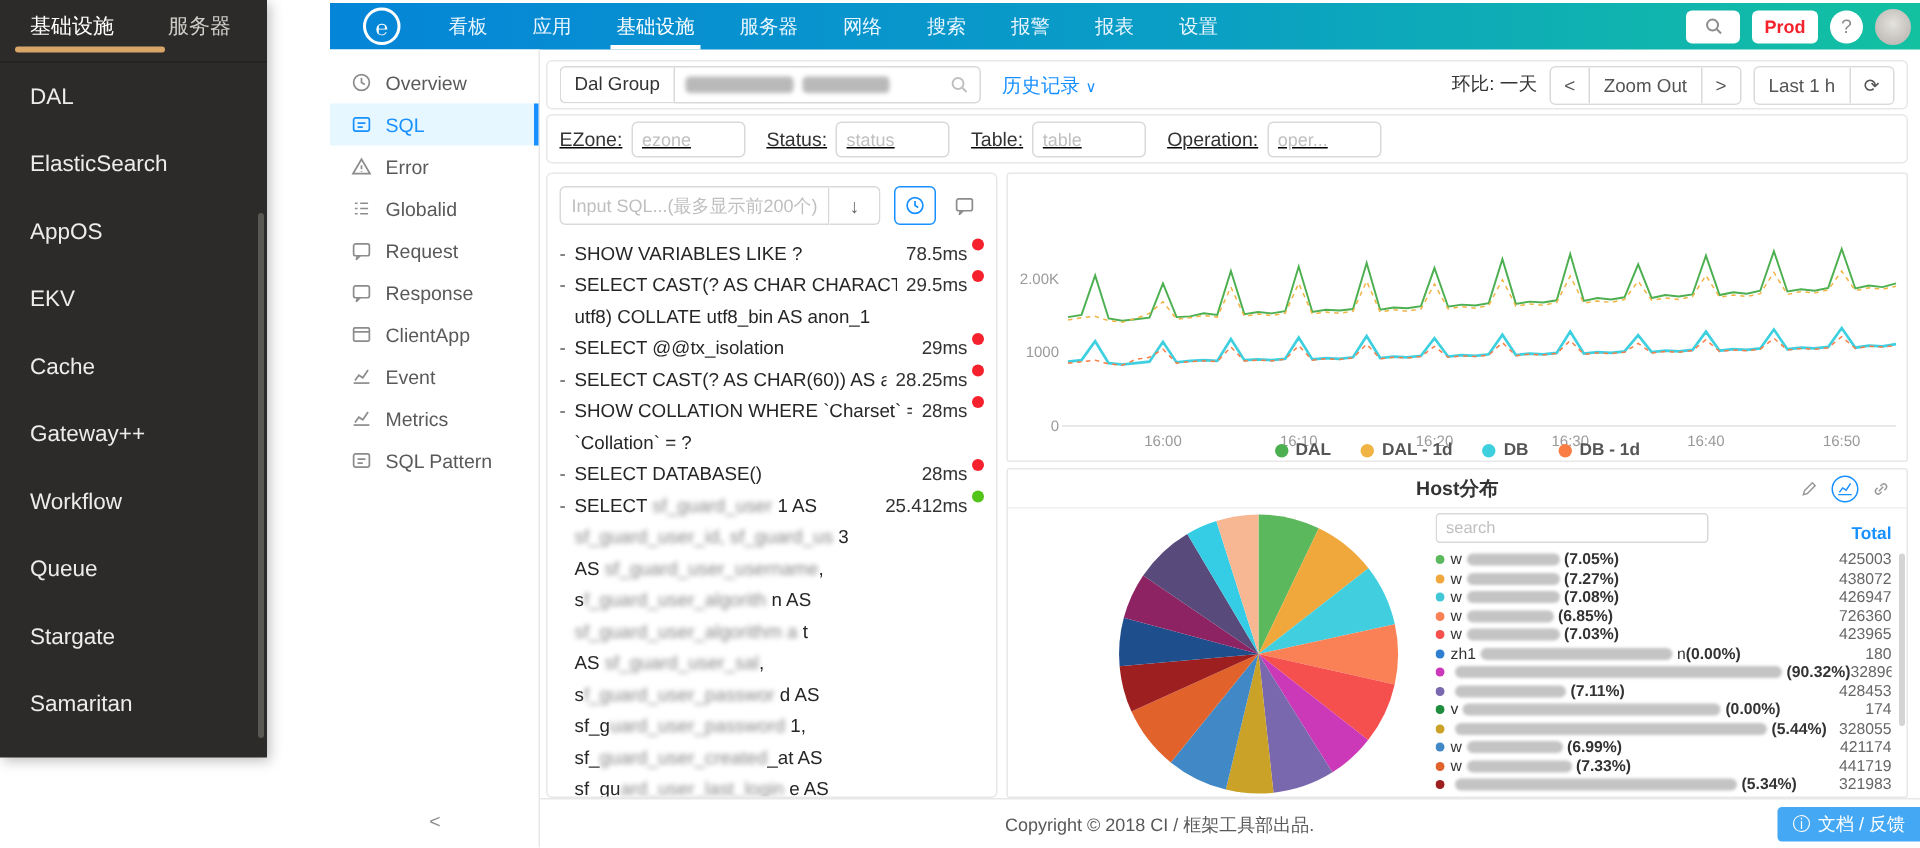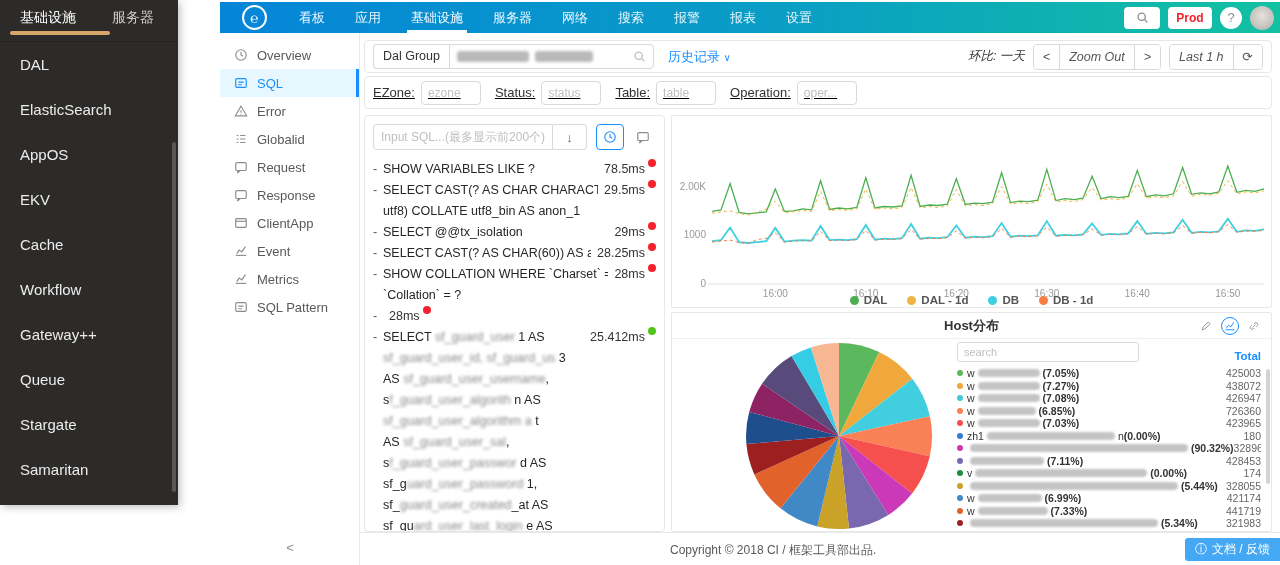--- a/index.html
+++ b/index.html
@@ -58,29 +58,29 @@
 .rowpanel { position:absolute; left:4px; right:8px; border:1px solid #e8e8e8; border-radius:4px;
             display:flex; align-items:center; padding:0 8px; background:#fff; }
 .panel-top { top:7px; height:33px; }
 .panel-filters { top:43px; height:33px; gap:14px;text-decoration:underline; }
 .group-addon { border:1px solid #d9d9d9; border-right:none; border-radius:4px 0 0 4px;
                height:25px; line-height:23px; padding:0 9px; font-size:12.5px; color:#333; }
 .group-input { border:1px solid #d9d9d9; border-radius:0 4px 4px 0; height:25px; width:205px;
                display:flex; align-items:center; padding:0 7px; gap:6px; }
 .blob { background:#b9b9b9; border-radius:3px; filter:blur(1.5px); height:11px; }
 .link { color:#1890ff; font-size:13px; margin-left:14px; cursor:pointer; white-space:nowrap; }
-.ctl-right { margin-left:auto; display:flex; align-items:center; gap:8px;font-style:italic; }
+.ctl-right { margin-left:auto; display:flex; align-items:center; gap:8px; }
 .ctl-label { font-size:12.5px; color:#333; white-space:nowrap; }
 .btn-group { display:flex; border:1px solid #d9d9d9; border-radius:4px; height:26px;
              overflow:hidden; }
 .btn-seg { padding:0 9px; font-size:12.5px; color:#555; line-height:24px; cursor:pointer;
            border-left:1px solid #d9d9d9; white-space:nowrap; background:#fff; }
 .btn-seg:first-child { border-left:none; }
 .flt-label { font-size:13px; color:#333; white-space:nowrap; }
-.flt-input { width:60px; height:24px; border:1px solid #d9d9d9; border-radius:4px;
+.flt-input { width:76px; height:24px; border:1px solid #d9d9d9; border-radius:4px;
              font-size:12px; padding:0 6px; color:#0f172a; margin-left:-8px; }
 .flt-input::placeholder, .sql-input::placeholder, .search-input::placeholder { color:#bfbfbf; }
 .cols { position:absolute; left:4px; right:8px; top:82px; bottom:33px; display:flex; gap:6px; }
 
 .sql-panel { width:301px; border:1px solid #e8e8e8; border-radius:4px; padding:8px;
              position:relative; overflow:hidden; }
 .sql-inputrow { display:flex; align-items:center; }
 .sql-input { flex:1; height:26px; border:1px solid #d9d9d9; border-radius:4px 0 0 4px;
              font-size:12px; padding:0 7px; min-width:0; }
 .sql-dl { width:34px; height:26px; border:1px solid #d9d9d9; border-left:none;
@@ -151,22 +151,22 @@
     <div class="os-underline"></div>
   <div class="os-tab active">基础设施</div>
       <div class="os-tab">服务器</div>
     </div>
   <div id="os-items">
       <div class="os-item">DAL</div>
       <div class="os-item">ElasticSearch</div>
       <div class="os-item">AppOS</div>
       <div class="os-item">EKV</div>
       <div class="os-item">Cache</div>
+      <div class="os-item">Gateway++</div>
       <div class="os-item">Workflow</div>
-      <div class="os-item">Gateway++</div>
       <div class="os-item">Queue</div>
       <div class="os-item">Stargate</div>
       <div class="os-item">Samaritan</div>
     </div>
   <div class="os-scroll"></div>
 </div>
 
 <div id="app">
 
   <div class="navbar">
@@ -357,20 +357,21 @@
             </div>
             <div class="qrow">
               <span class="qbullet">-</span>
               <span class="qtext"><span>SHOW COLLATION WHERE `Charset` = ? AND</span></span>
               <span class="qtime">28ms</span>
               <span class="qdot" style="background: rgb(245, 34, 45);"></span>
             </div>
             <div class="qcont"><span>`Collation` = ?</span></div>
             <div class="qrow">
               <span class="qbullet">-</span>
+              <span class="qtext"><span>SELECT DATABASE()</span></span>
               <span class="qtime">28ms</span>
               <span class="qdot" style="background: rgb(245, 34, 45);"></span>
             </div>
             <div class="qrow">
               <span class="qbullet">-</span>
               <span class="qtext"><span>SELECT </span><span class="bl">sf_guard_user</span><span> 1 AS</span></span>
               <span class="qtime">25.412ms</span>
               <span class="qdot" style="background: rgb(82, 196, 26);"></span>
             </div>
             <div class="qcont"><span class="bl">sf_guard_user_id, sf_guard_us</span><span> 3</span></div>

